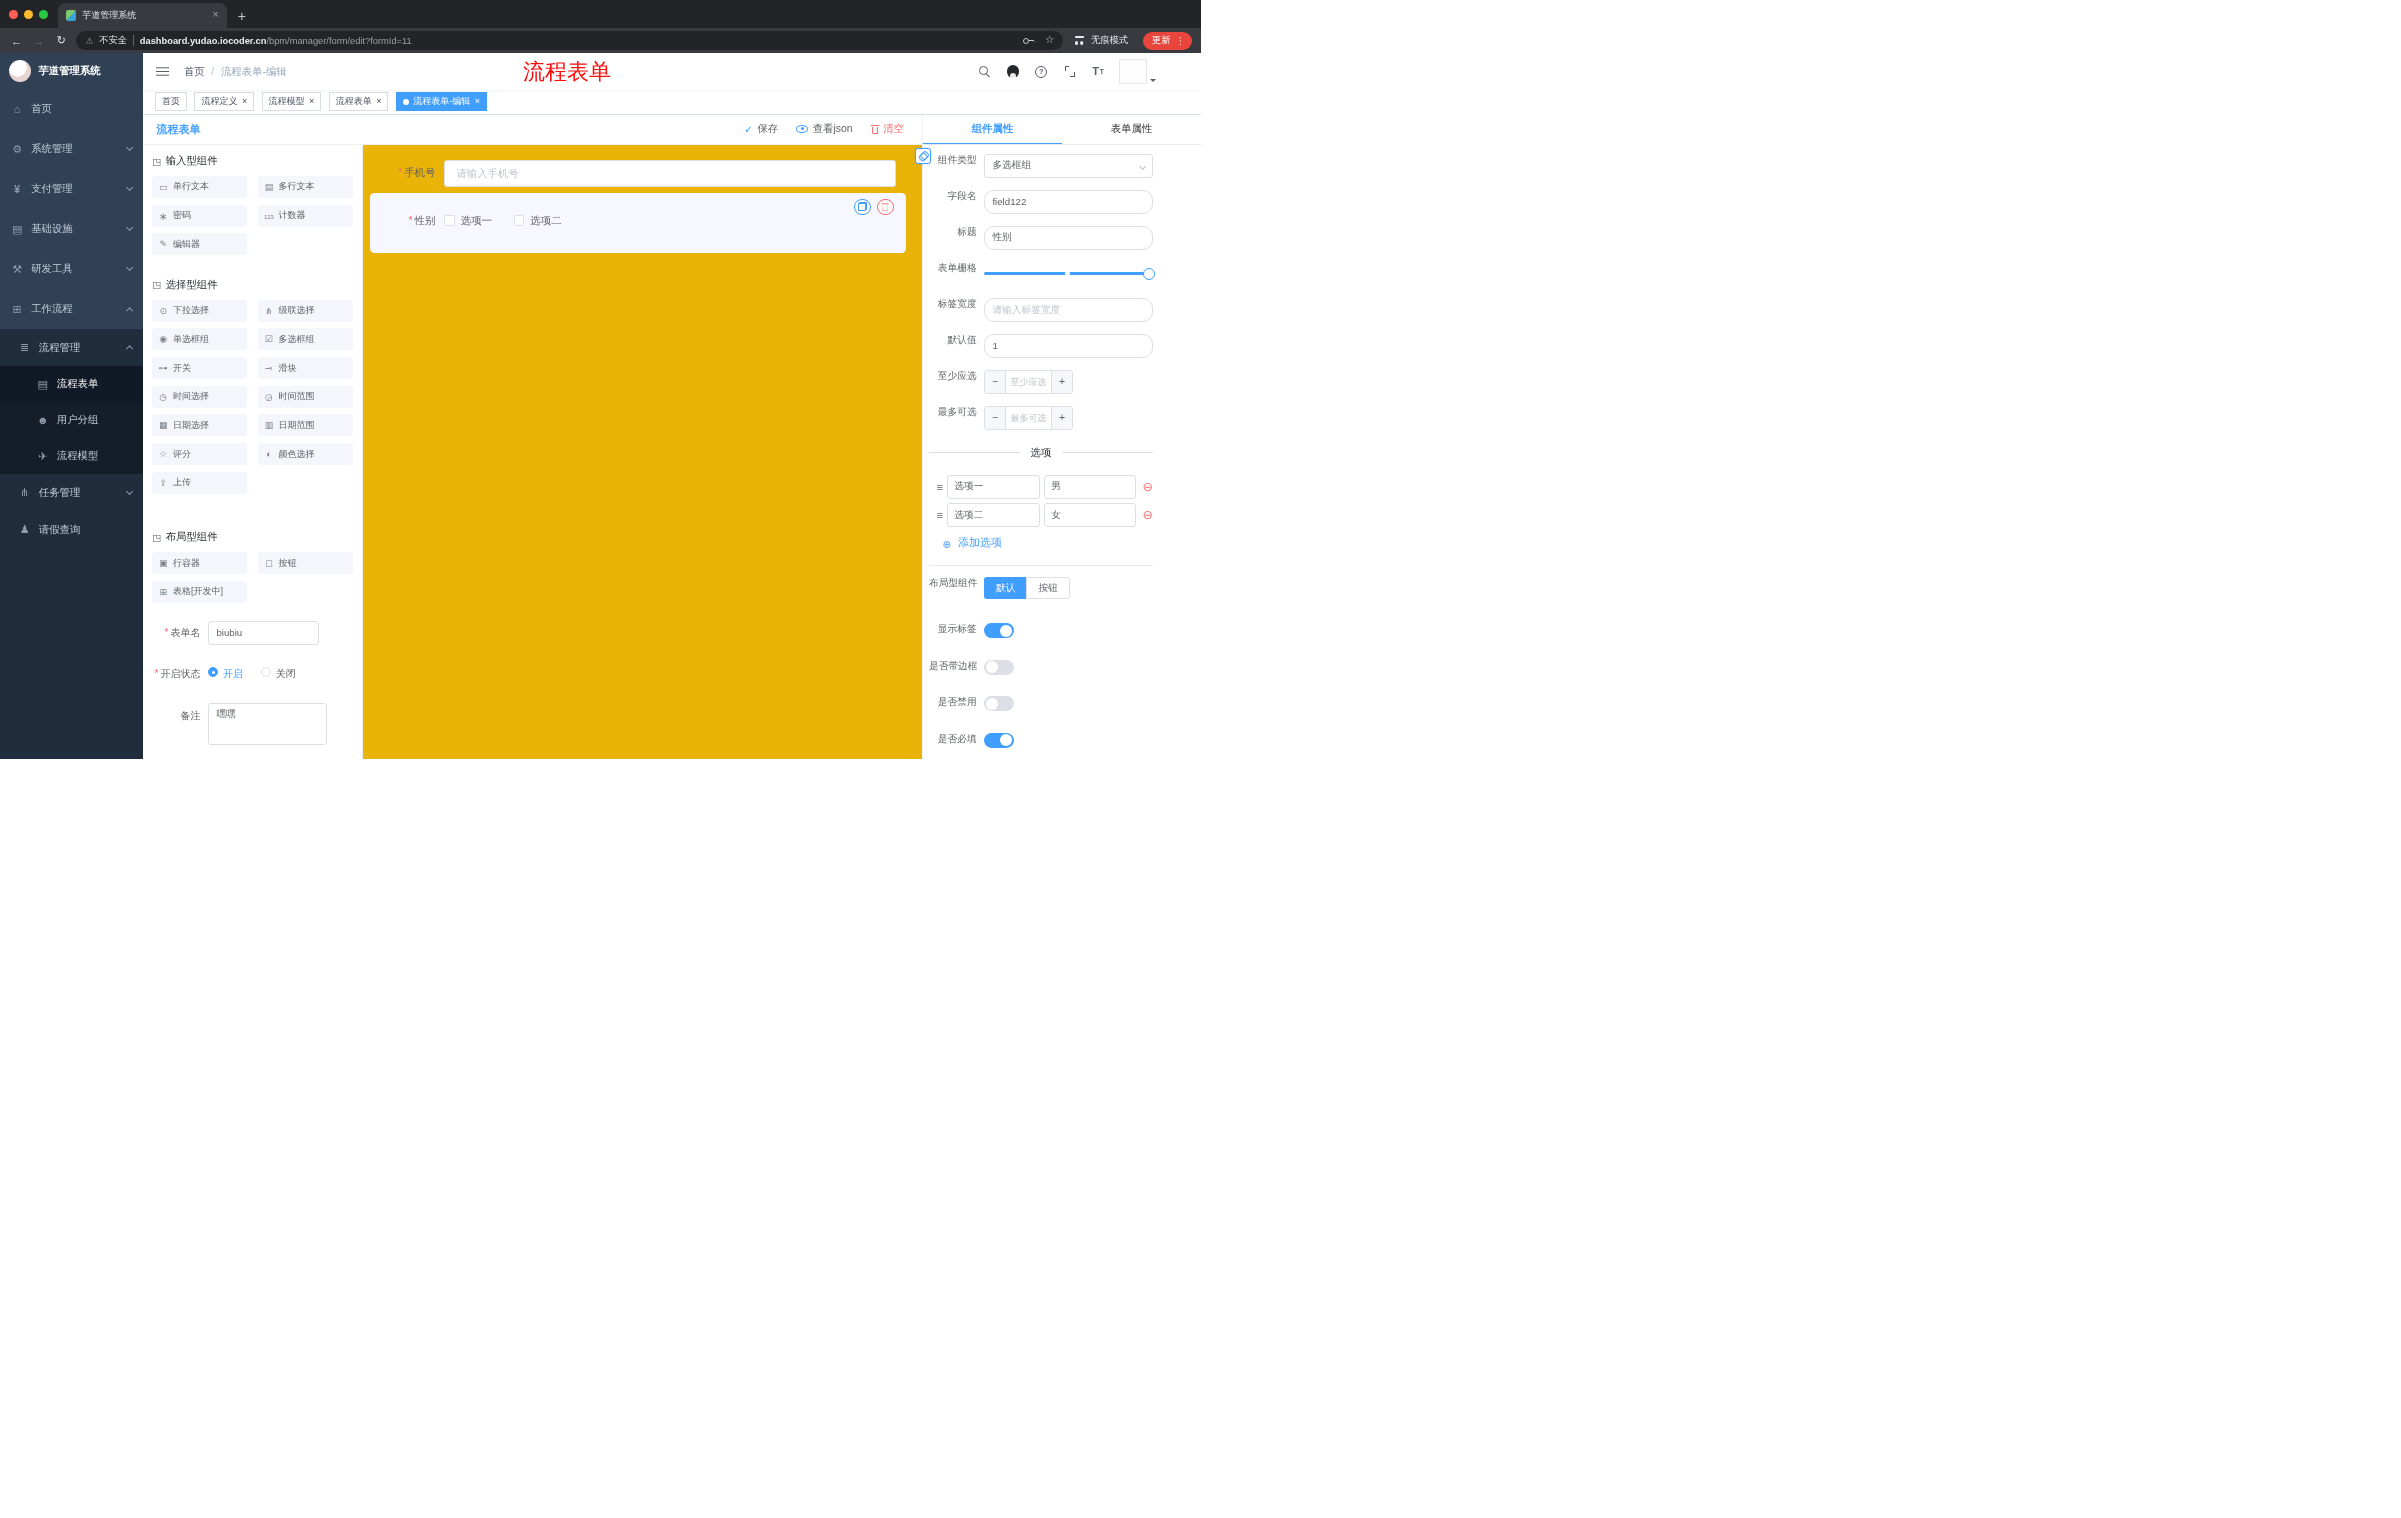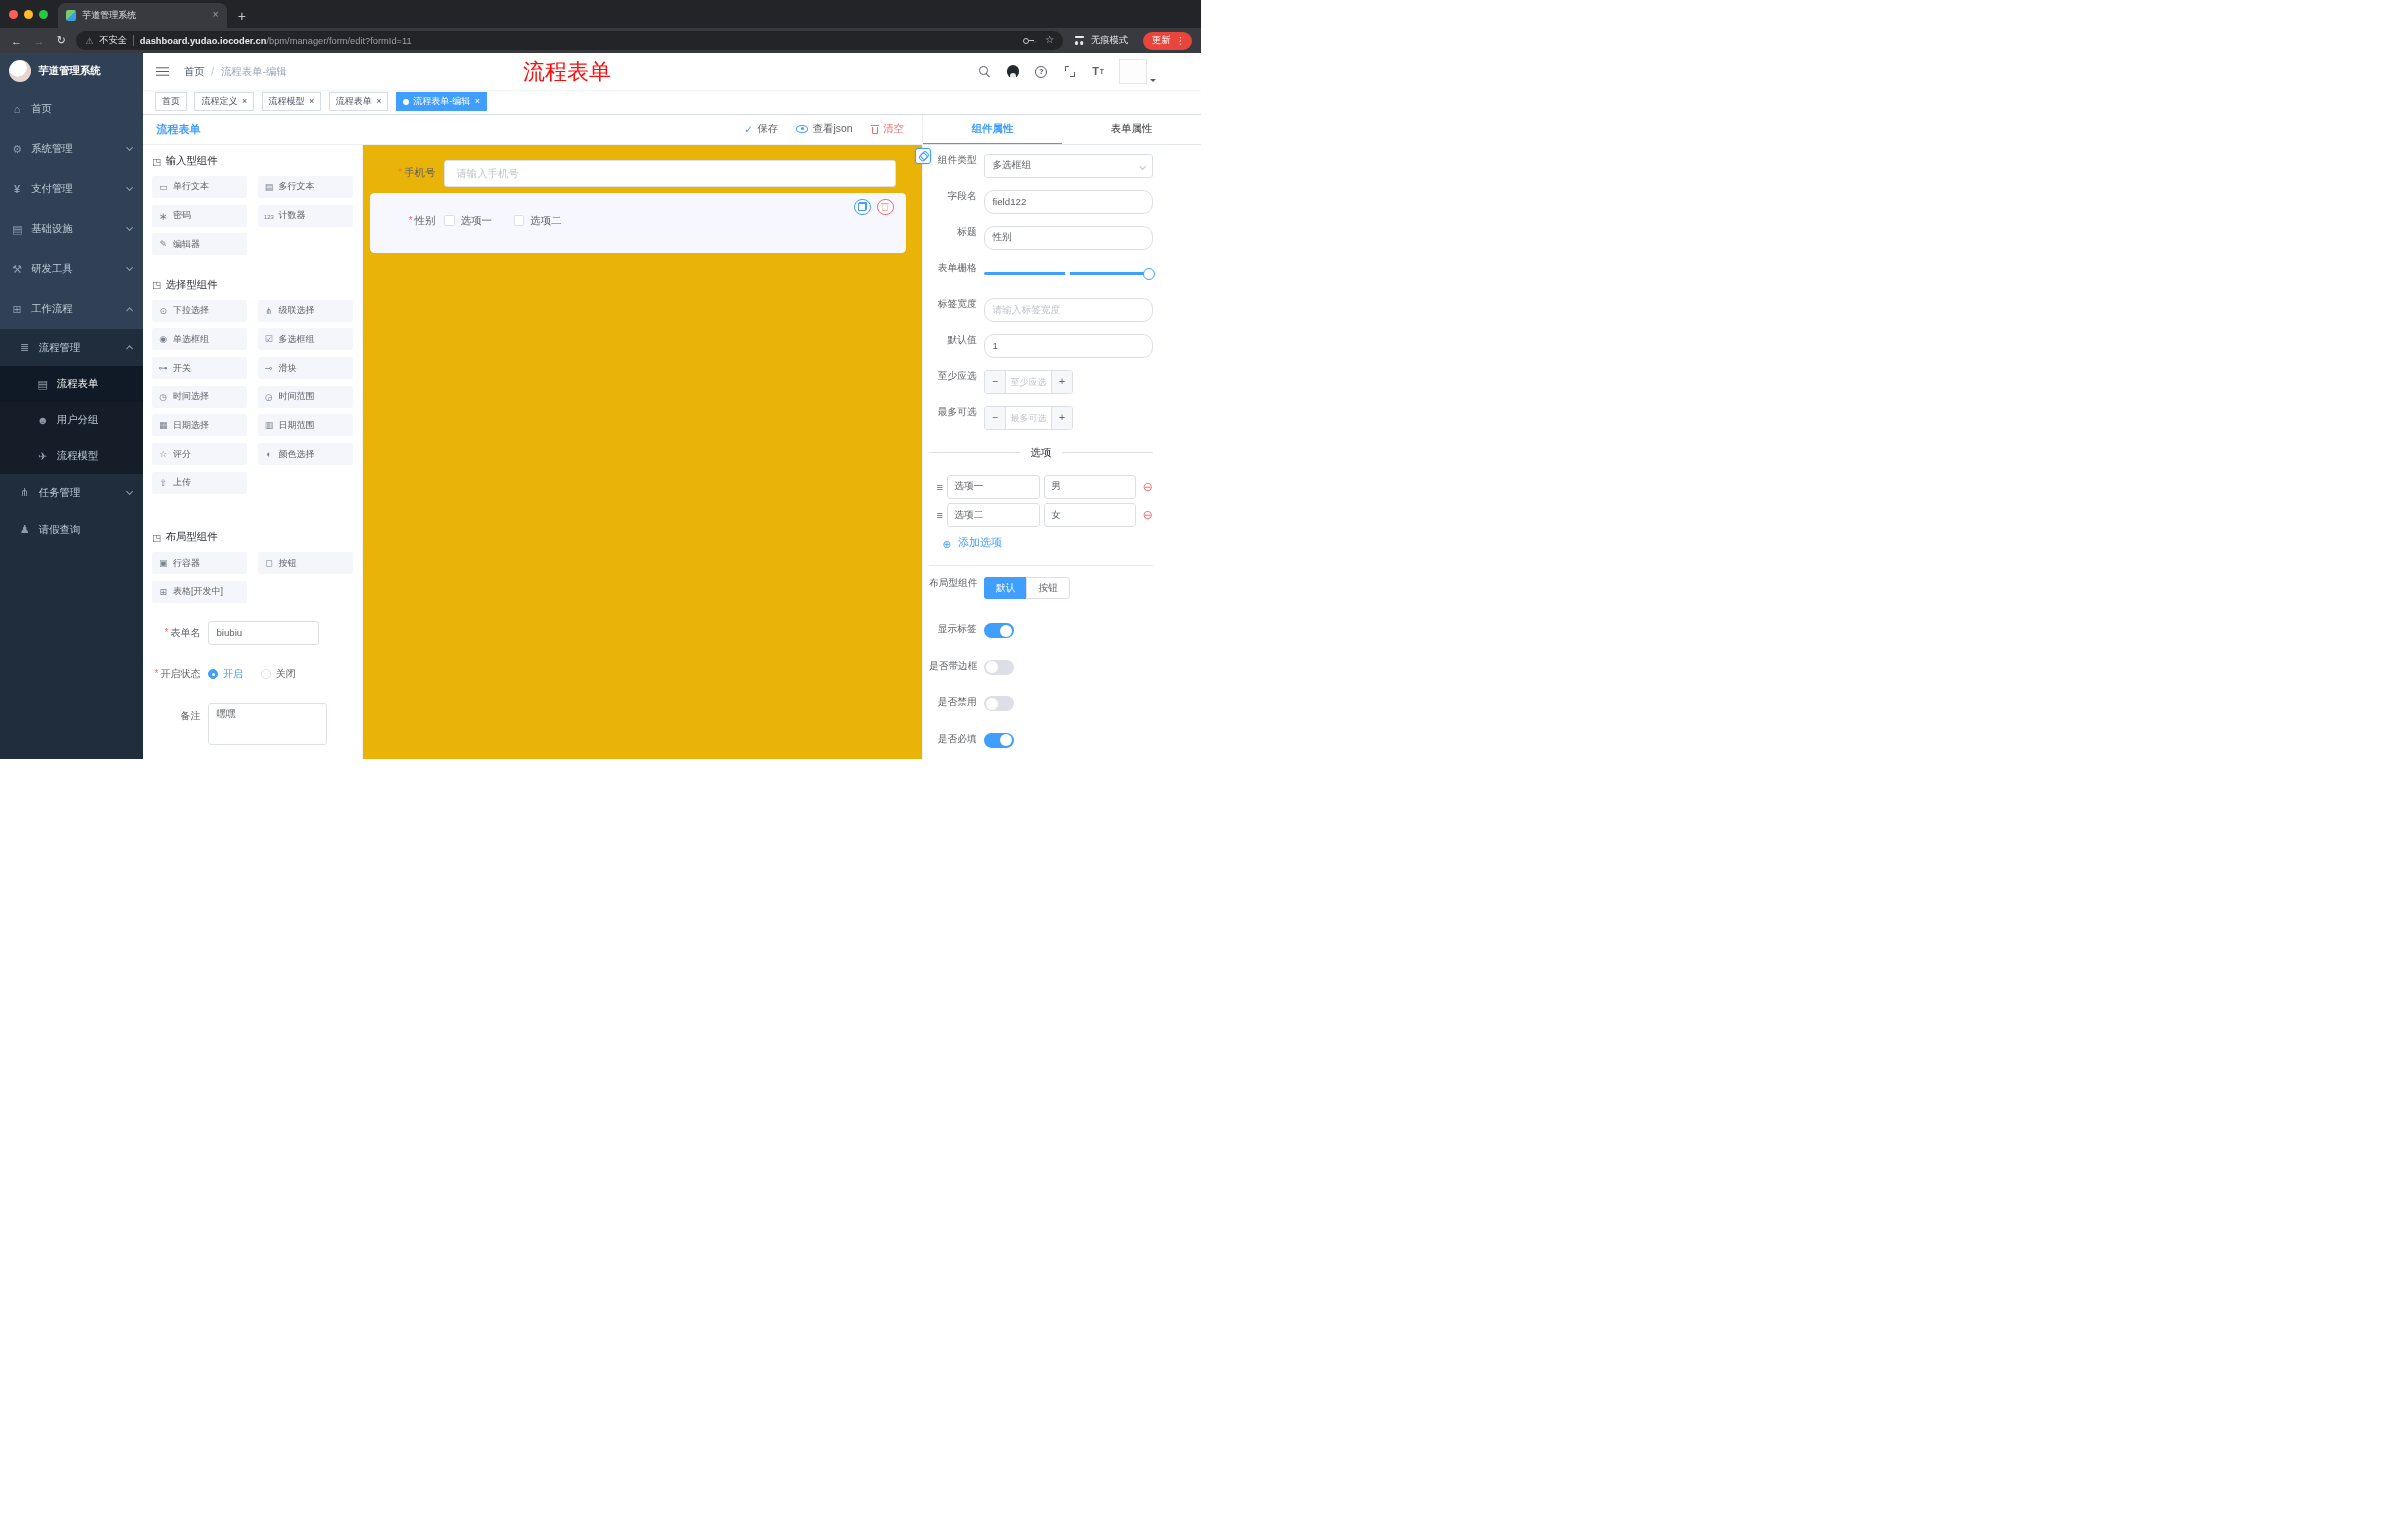--- a/index.html
+++ b/index.html
@@ -158,21 +158,21 @@
 
   .meta{margin-top:18px}
   .meta-row{display:flex;align-items:center;margin-bottom:22px}
   .meta-row.top{align-items:flex-start}
   .mlabel{width:56px;text-align:right;padding-right:7.4px;font-size:10px;color:#606266;flex-shrink:0;white-space:nowrap}
   .meta-row.top .mlabel{padding-top:6px}
   .req::before{content:"*";color:#f56c6c;margin-right:2.2px}
   .minput{width:111px;height:24px;border:0.7px solid #dcdfe6;border-radius:3px;padding:0 7.4px;font-size:9.7px;color:#606266;outline:none;font-family:inherit}
   .mtextarea{width:119px;height:42px;border:0.7px solid #dcdfe6;border-radius:3px;padding:4.5px 7.4px;font-size:9.7px;color:#606266;resize:none;outline:none;font-family:inherit}
   .radio-group{display:flex;align-items:center;gap:18px}
-  .radio{display:flex;align-items:center;gap:4.5px;cursor:pointer;font-size:10px}
+  .radio{display:flex;gap:4.5px;cursor:pointer;font-size:10px}
   .rdot{width:10.4px;height:10.4px;border-radius:50%;border:0.7px solid #dcdfe6;background:#fff;position:relative;flex-shrink:0}
   .radio.checked .rdot{border-color:#409eff;background:#409eff}
   .radio.checked .rdot::after{content:"";position:absolute;left:3px;top:3px;width:3px;height:3px;border-radius:50%;background:#fff}
   .radio.checked .rlabel{color:#409eff}
   .radio .rlabel{color:#606266}
 
   
   .canvas{flex:1;min-width:0;padding:15px 16.3px 0 7.4px;background:#eab308}
   .field-row{display:flex;align-items:center;margin-bottom:6px}
   .flabel{width:74px;text-align:right;padding-right:9px;font-size:10.4px;color:#606266;flex-shrink:0;white-space:nowrap}

